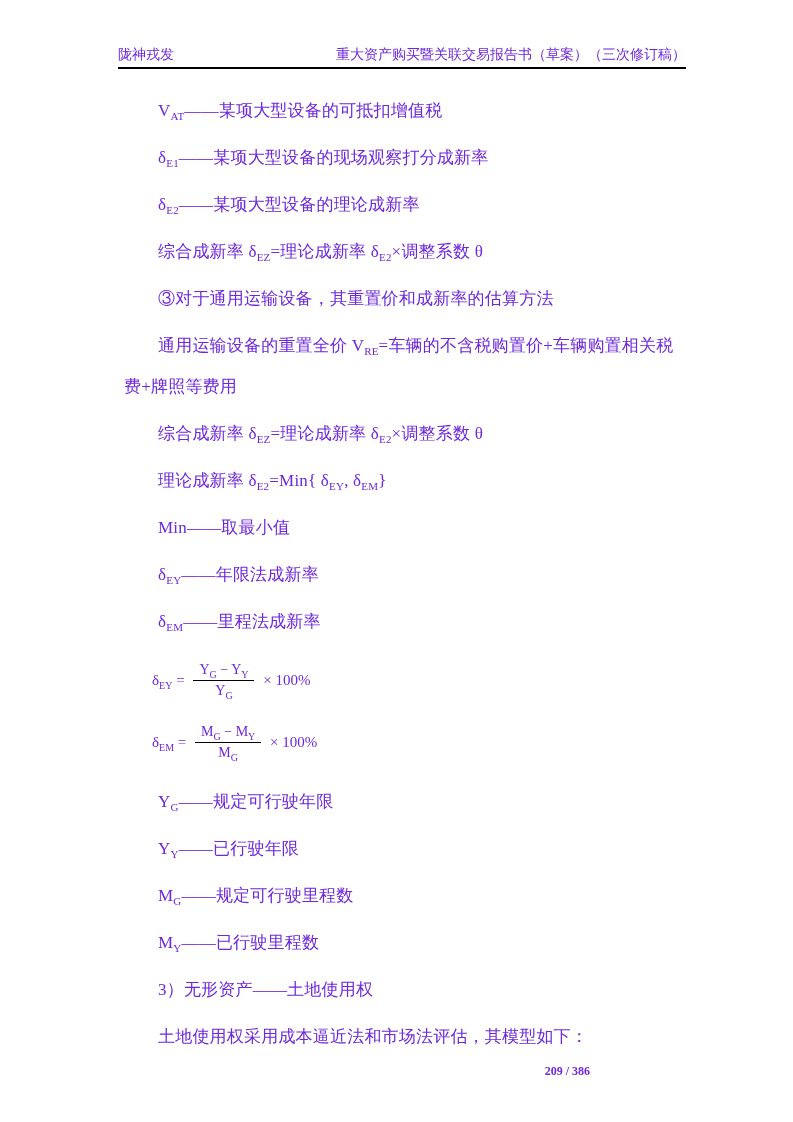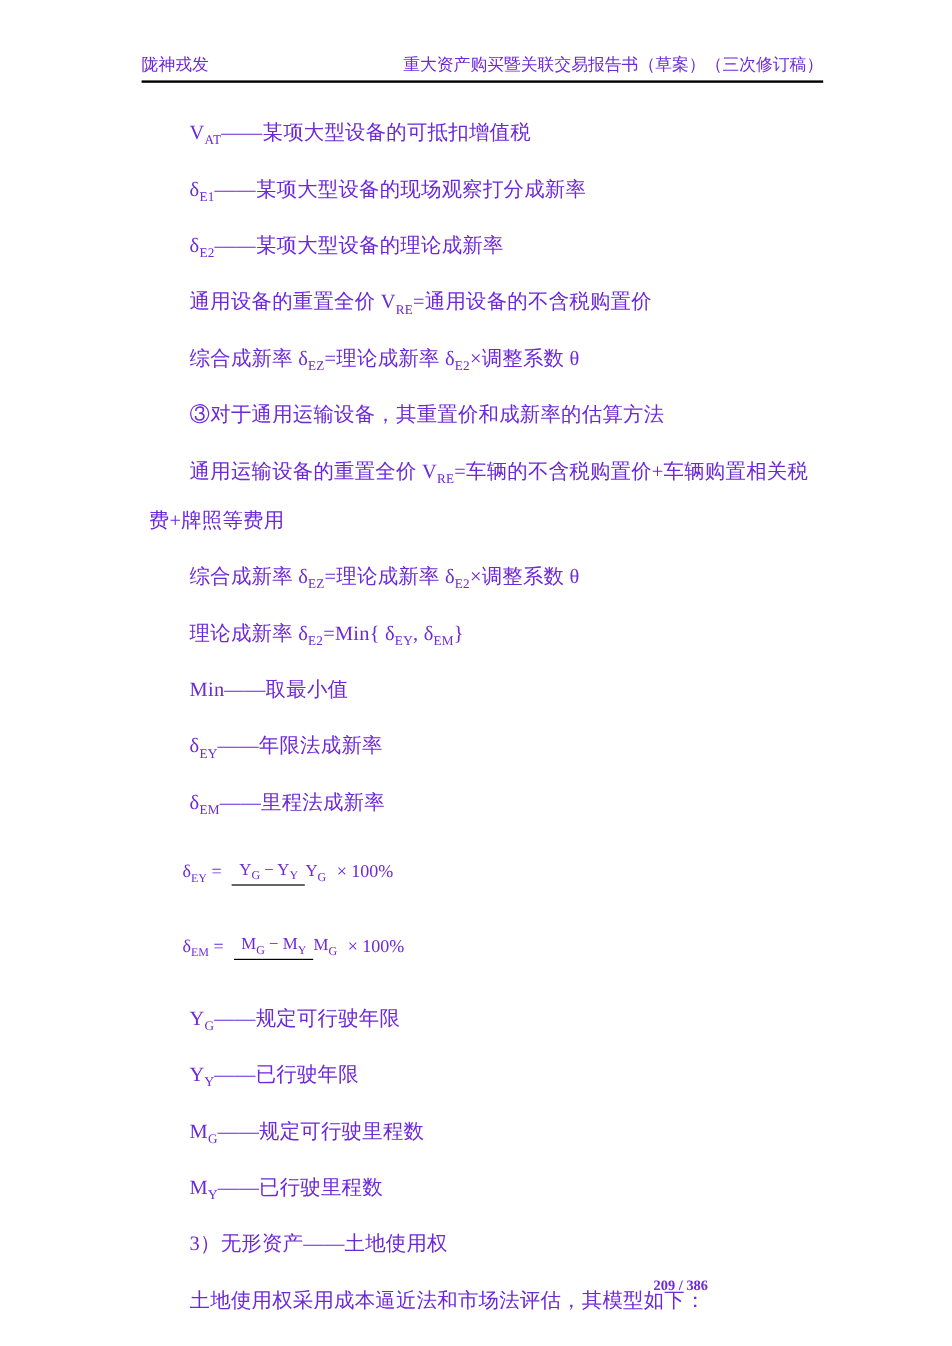--- a/index.html
+++ b/index.html
@@ -56,21 +56,21 @@
   }
   .formula sub {
     font-size: 10px;
     line-height: 0;
   }
   .fpart {
     white-space: pre;
   }
   .frac {
     display: inline-flex;
-    flex-direction: row;
+    flex-direction: column;
     text-align: center;
     margin: 0 5px;
     font-size: 14px;
     line-height: 1.3;
   }
   .num {
     border-bottom: 1px solid #000000;
     padding: 0 6px 1px 6px;
     white-space: pre;
   }
@@ -94,21 +94,20 @@
 
   <div class="header">
     <span>陇神戎发</span>
     <span>重大资产购买暨关联交易报告书（草案）（三次修订稿）</span>
   </div>
 
   <main class="docbody">
       <p class="para"><span>V</span><sub>AT</sub><span>——某项大型设备的可抵扣增值税</span></p>
       <p class="para"><span>δ</span><sub>E1</sub><span>——某项大型设备的现场观察打分成新率</span></p>
       <p class="para"><span>δ</span><sub>E2</sub><span>——某项大型设备的理论成新率</span></p>
-      <p class="para"><span>通用设备的重置全价 V</span><sub>RE</sub><span>=通用设备的不含税购置价</span></p>
       <p class="para"><span>综合成新率 δ</span><sub>EZ</sub><span>=理论成新率 δ</span><sub>E2</sub><span>×调整系数 θ</span></p>
       <p class="para"><span>③对于通用运输设备，其重置价和成新率的估算方法</span></p>
       <p class="para"><span>通用运输设备的重置全价 V</span><sub>RE</sub><span>=车辆的不含税购置价+车辆购置相关税费+牌照等费用</span></p>
       <p class="para"><span>综合成新率 δ</span><sub>EZ</sub><span>=理论成新率 δ</span><sub>E2</sub><span>×调整系数 θ</span></p>
       <p class="para"><span>理论成新率 δ</span><sub>E2</sub><span>=Min{ δ</span><sub>EY</sub><span>, δ</span><sub>EM</sub><span>}</span></p>
       <p class="para"><span>Min——取最小值</span></p>
       <p class="para"><span>δ</span><sub>EY</sub><span>——年限法成新率</span></p>
       <p class="para"><span>δ</span><sub>EM</sub><span>——里程法成新率</span></p>
       <div class="formula">
         <span class="fpart"><span>δ</span><sub>EY</sub><span> = </span></span>

